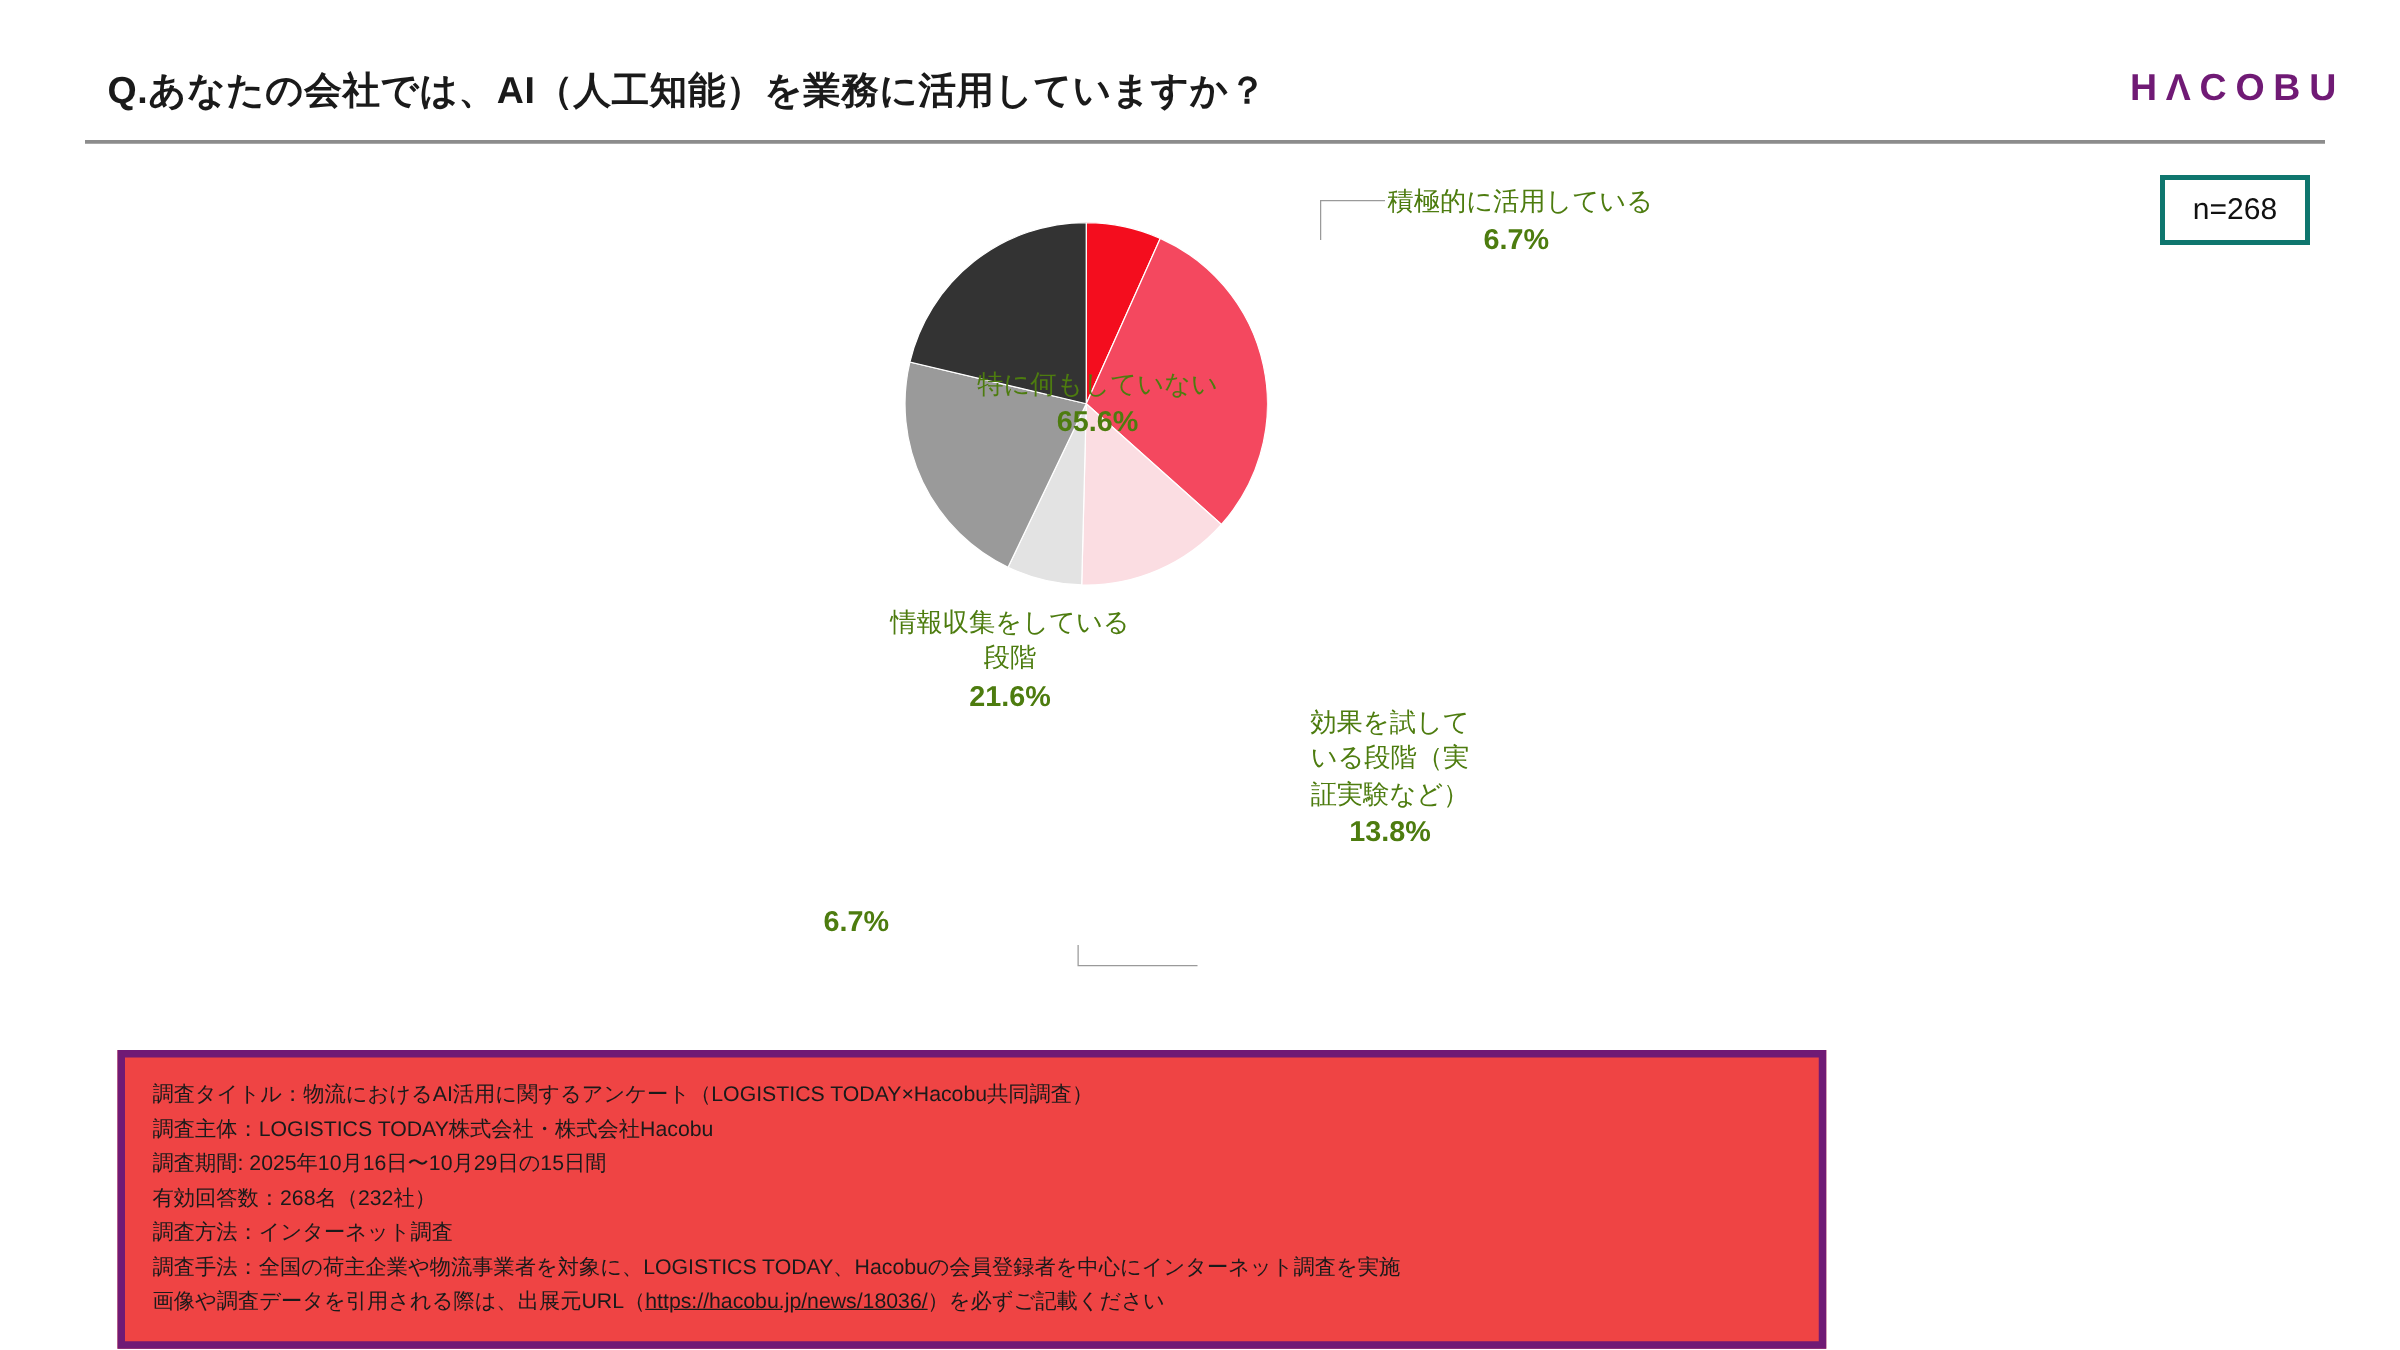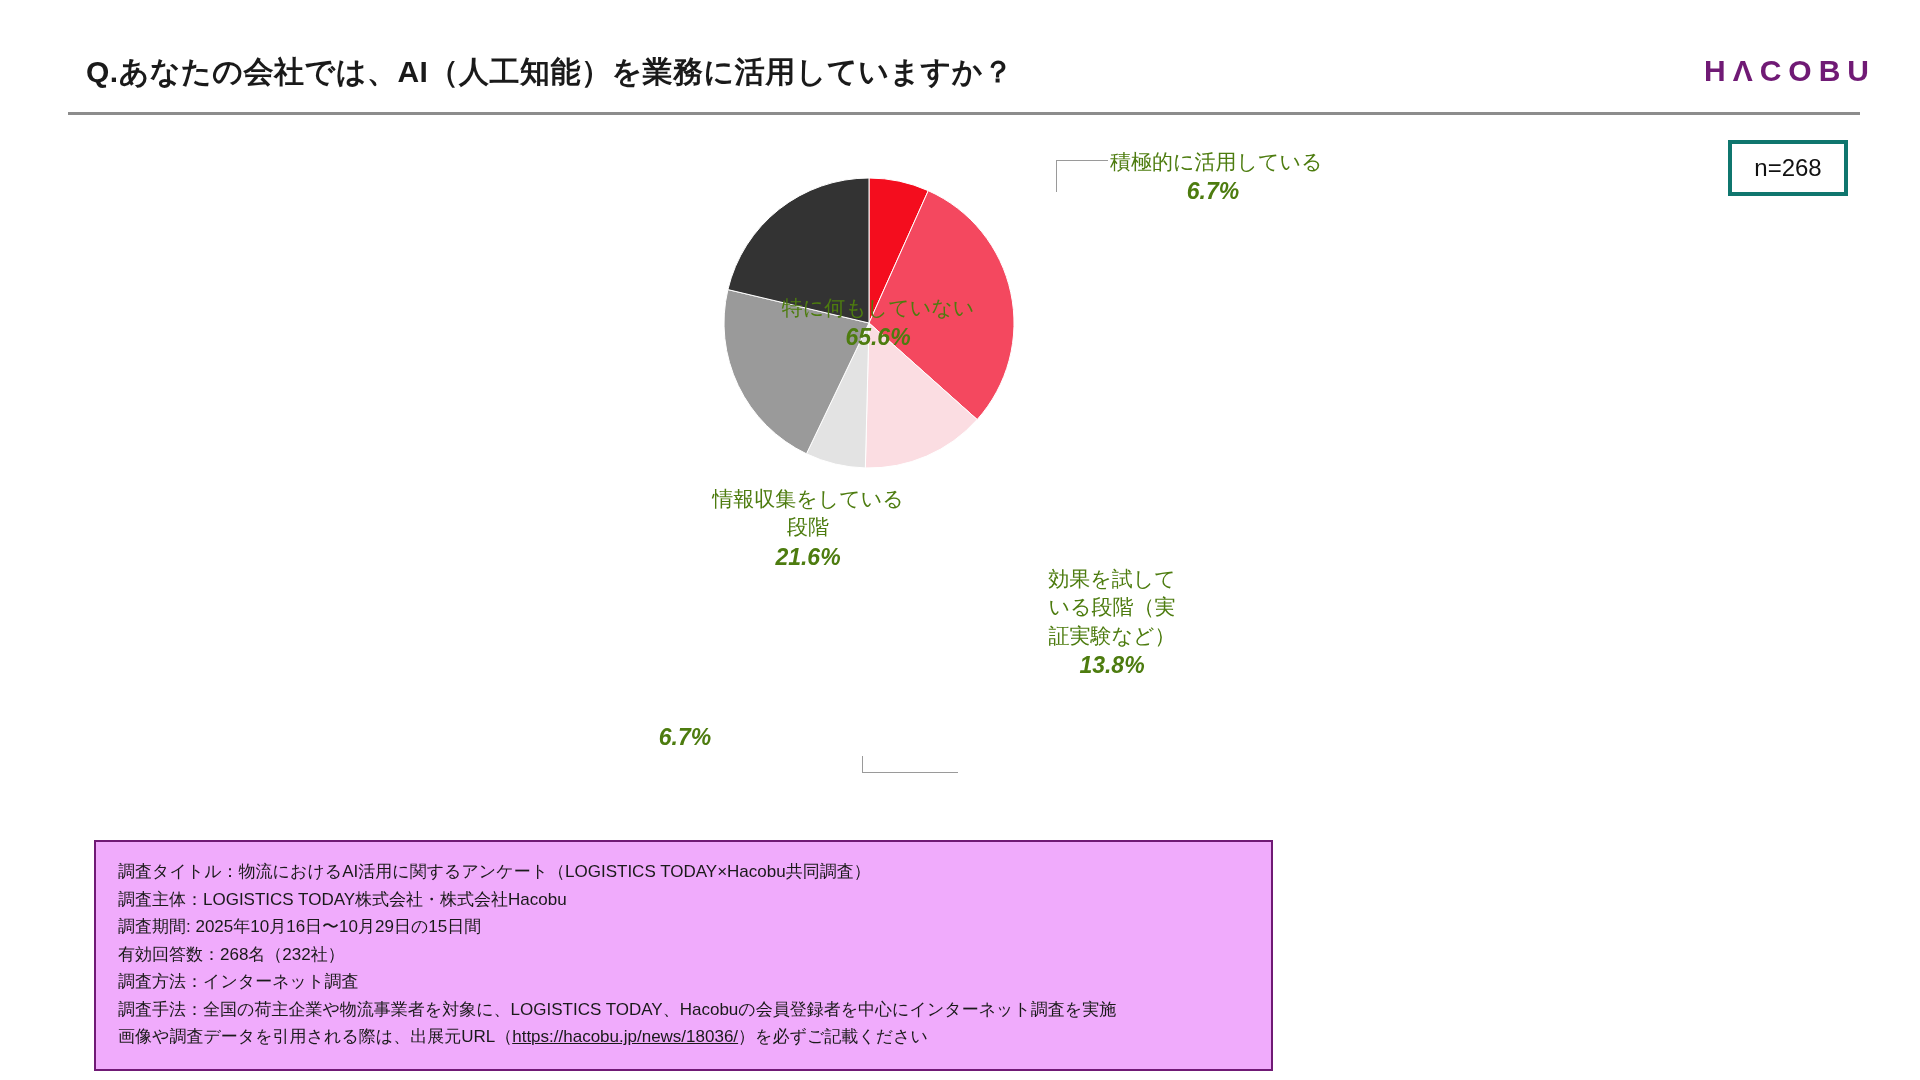--- a/index.html
+++ b/index.html
@@ -90,38 +90,37 @@
   
   .lbl {
     position: absolute;
     font-size: 21px;
     color: #4d7c0f;
     line-height: 1.35;
   }
   .lbl .pct {
     font-weight: bold;
     font-size: 23px;
-    font-style: italic;
   }
   .lbl.center { text-align: center; }
   .lbl.left   { text-align: left; }
 
   .leader {
     position: absolute;
     background: #9a9a9a;
   }
 
   
   .notes {
     position: absolute;
     left: 94px;
     top: 840px;
-    width: 1179px;
-    border: 2px solid #701a75;
-    background: #f0abfc;
+    width: 1367px;
+    border: 6px solid #701a75;
+    background: #ef4444;
     padding: 16px 20px 18px 22px;
     box-sizing: border-box;
   }
   .notes .line {
     font-size: 17px;
     color: #1a1a1a;
     line-height: 1.62;
     white-space: nowrap;
   }
   .notes .link {

